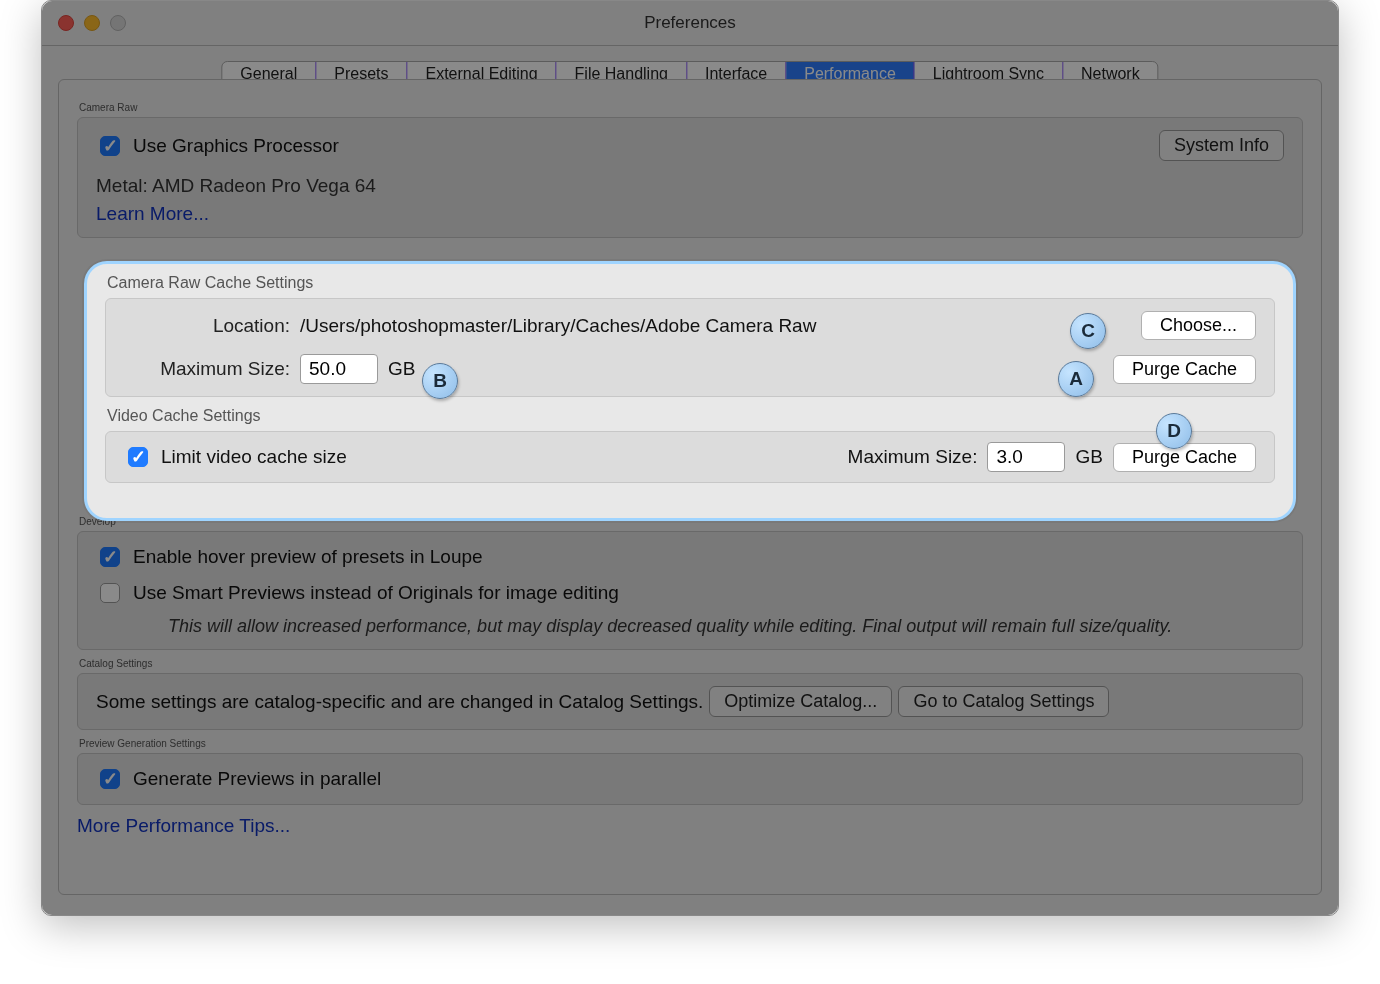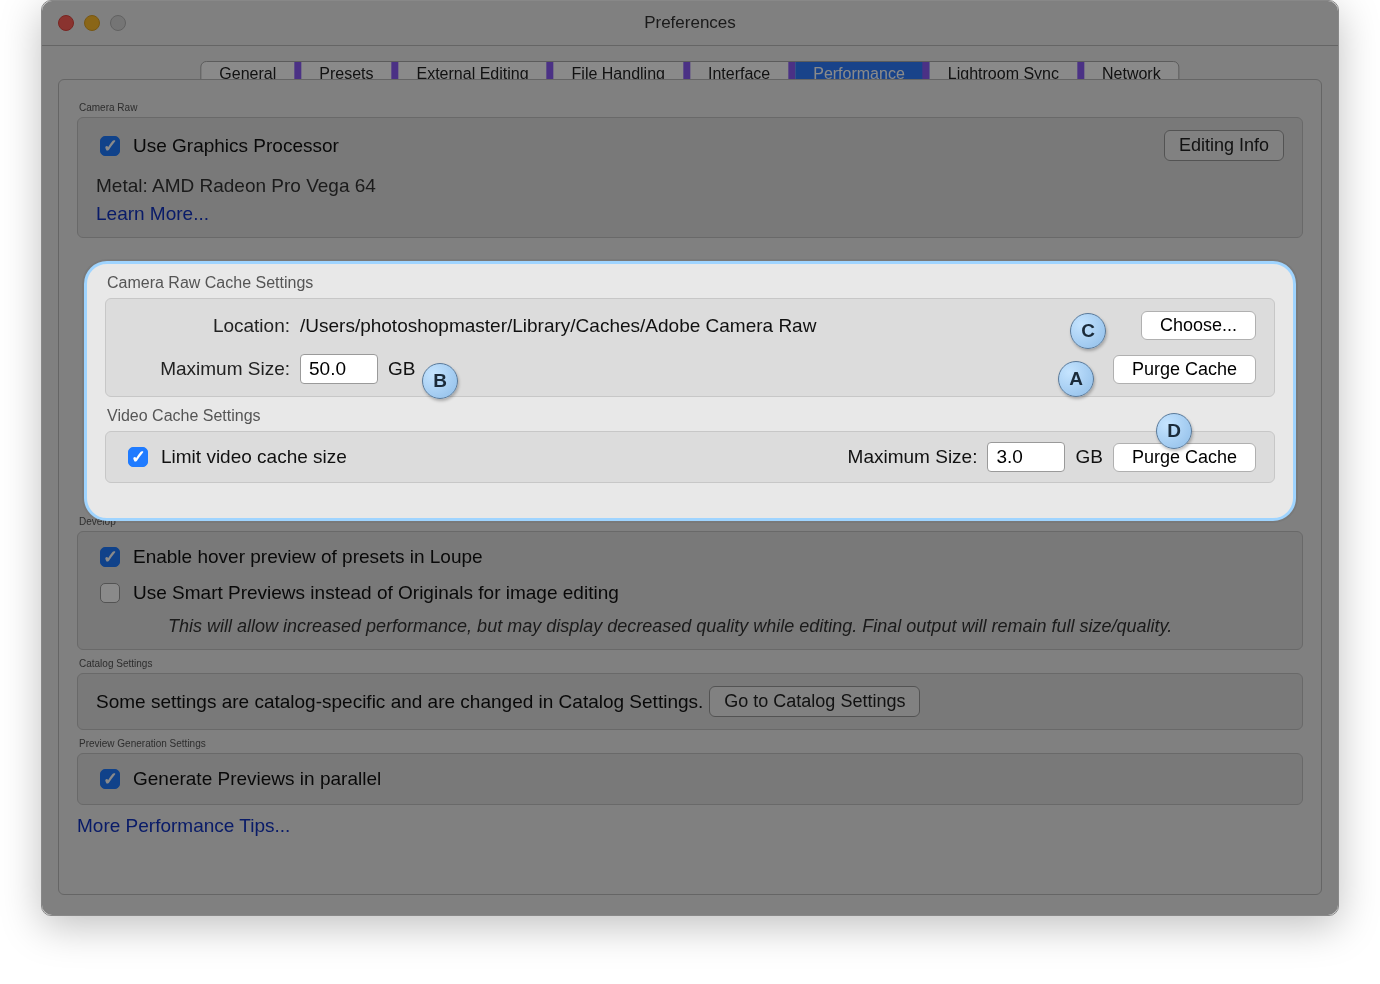--- a/index.html
+++ b/index.html
@@ -5,21 +5,21 @@
   html,body{margin:0;padding:0;width:1380px;height:984px;background:#fff;font-family:-apple-system,BlinkMacSystemFont,"Helvetica Neue",Arial,sans-serif;font-size:15px;color:#000;overflow:hidden;}
   .frame{width:1296px;height:914px;margin:0 auto 0 auto;border:1px solid #888;border-radius:10px;background:#ececec;box-shadow:0 10px 40px rgba(0,0,0,0.25);position:relative;top:0;}
   .titlebar{height:44px;position:relative;border-bottom:1px solid #bbb;}
   .traffic{position:absolute;left:16px;top:14px;display:flex;gap:10px;}
   .tl{width:14px;height:14px;border-radius:50%;}
   .tl.red{background:#ff5f57;border:1px solid #e0443e;}
   .tl.yel{background:#ffbd2e;border:1px solid #dea123;}
   .tl.gry{background:#d8d8d8;border:1px solid #b4b4b4;}
   .title{text-align:center;line-height:44px;font-size:17px;color:#333;}
   .tabbar{position:absolute;top:60px;left:50%;transform:translateX(-50%);display:flex;border:1px solid #aaa;border-radius:6px;overflow:hidden;background:#fff;font-size:16px;}
-  .tab{padding:3px 18px;border-right:7px solid #8b5cf6;cursor:default;color:#222;white-space:nowrap;}
+  .tab{padding:3px 18px;border-right:1px solid #8b5cf6;cursor:default;color:#222;white-space:nowrap;}
   .tab:last-child{border-right:none;}
   .tab.active{background:#2f7dff;color:#fff;}
   .pane-wrap{position:absolute;left:16px;right:16px;top:78px;bottom:20px;border:1px solid #bbb;border-radius:6px;background:#ececec;padding:16px 18px;box-sizing:border-box;overflow:hidden;}
   .group-title{font-size:10px;color:#555;margin:6px 0 4px 2px;}
   .group{border:1px solid #c2c2c2;border-radius:6px;background:#e0e0e0;padding:12px 18px;margin-bottom:8px;}
   .row{display:flex;align-items:center;gap:10px;}
   .chk{appearance:none;width:20px;height:20px;border-radius:5px;border:1px solid #999;background:#fff;position:relative;flex-shrink:0;}
   .chk:checked{background:#1f7bff;border-color:#1f7bff;}
   .chk:checked::after{content:"✓";color:#fff;position:absolute;left:2px;top:-2px;font-size:18px;font-weight:bold;}
   .lbl{font-size:19px;color:#111;}
@@ -67,21 +67,21 @@
     <div class="tab">Network</div>
   </div>
 
   <div class="pane-wrap">
 
     <div class="group-title">Camera Raw</div>
     <div class="group">
       <div class="row">
         <input type="checkbox" class="chk" checked="" style="">
         <span class="lbl">Use Graphics Processor</span>
-        <span class="rt"><button class="btn">Editing Info</button></span>
+        <span class="rt"><button class="btn">System Info</button></span>
       </div>
       <div class="sublbl" style="margin-left:0;margin-top:14px;">Metal: AMD Radeon Pro Vega 64</div>
       <div class="link" style="margin-top:6px;">Learn More...</div>
     </div>
 
     <div style="height:264px;"></div>
 
     <div class="group-title">Develop</div>
     <div class="group">
       <div class="row" style="margin-bottom:10px;">
@@ -92,20 +92,21 @@
         <input type="checkbox" class="chk" style="">
         <span class="lbl">Use Smart Previews instead of Originals for image editing</span>
       </div>
       <div class="small-note">This will allow increased performance, but may display decreased quality while editing. Final output will remain full size/quality.</div>
     </div>
 
     <div class="group-title">Catalog Settings</div>
     <div class="group">
       <div class="row" style="gap:6px;">
         <span class="lbl" style="font-size:19px;">Some settings are catalog-specific and are changed in Catalog Settings.</span>
+        <button class="btn">Optimize Catalog...</button>
         <button class="btn">Go to Catalog Settings</button>
       </div>
     </div>
 
     <div class="group-title">Preview Generation Settings</div>
     <div class="group">
       <div class="row">
         <input type="checkbox" class="chk" checked="" style="">
         <span class="lbl">Generate Previews in parallel</span>
       </div>

